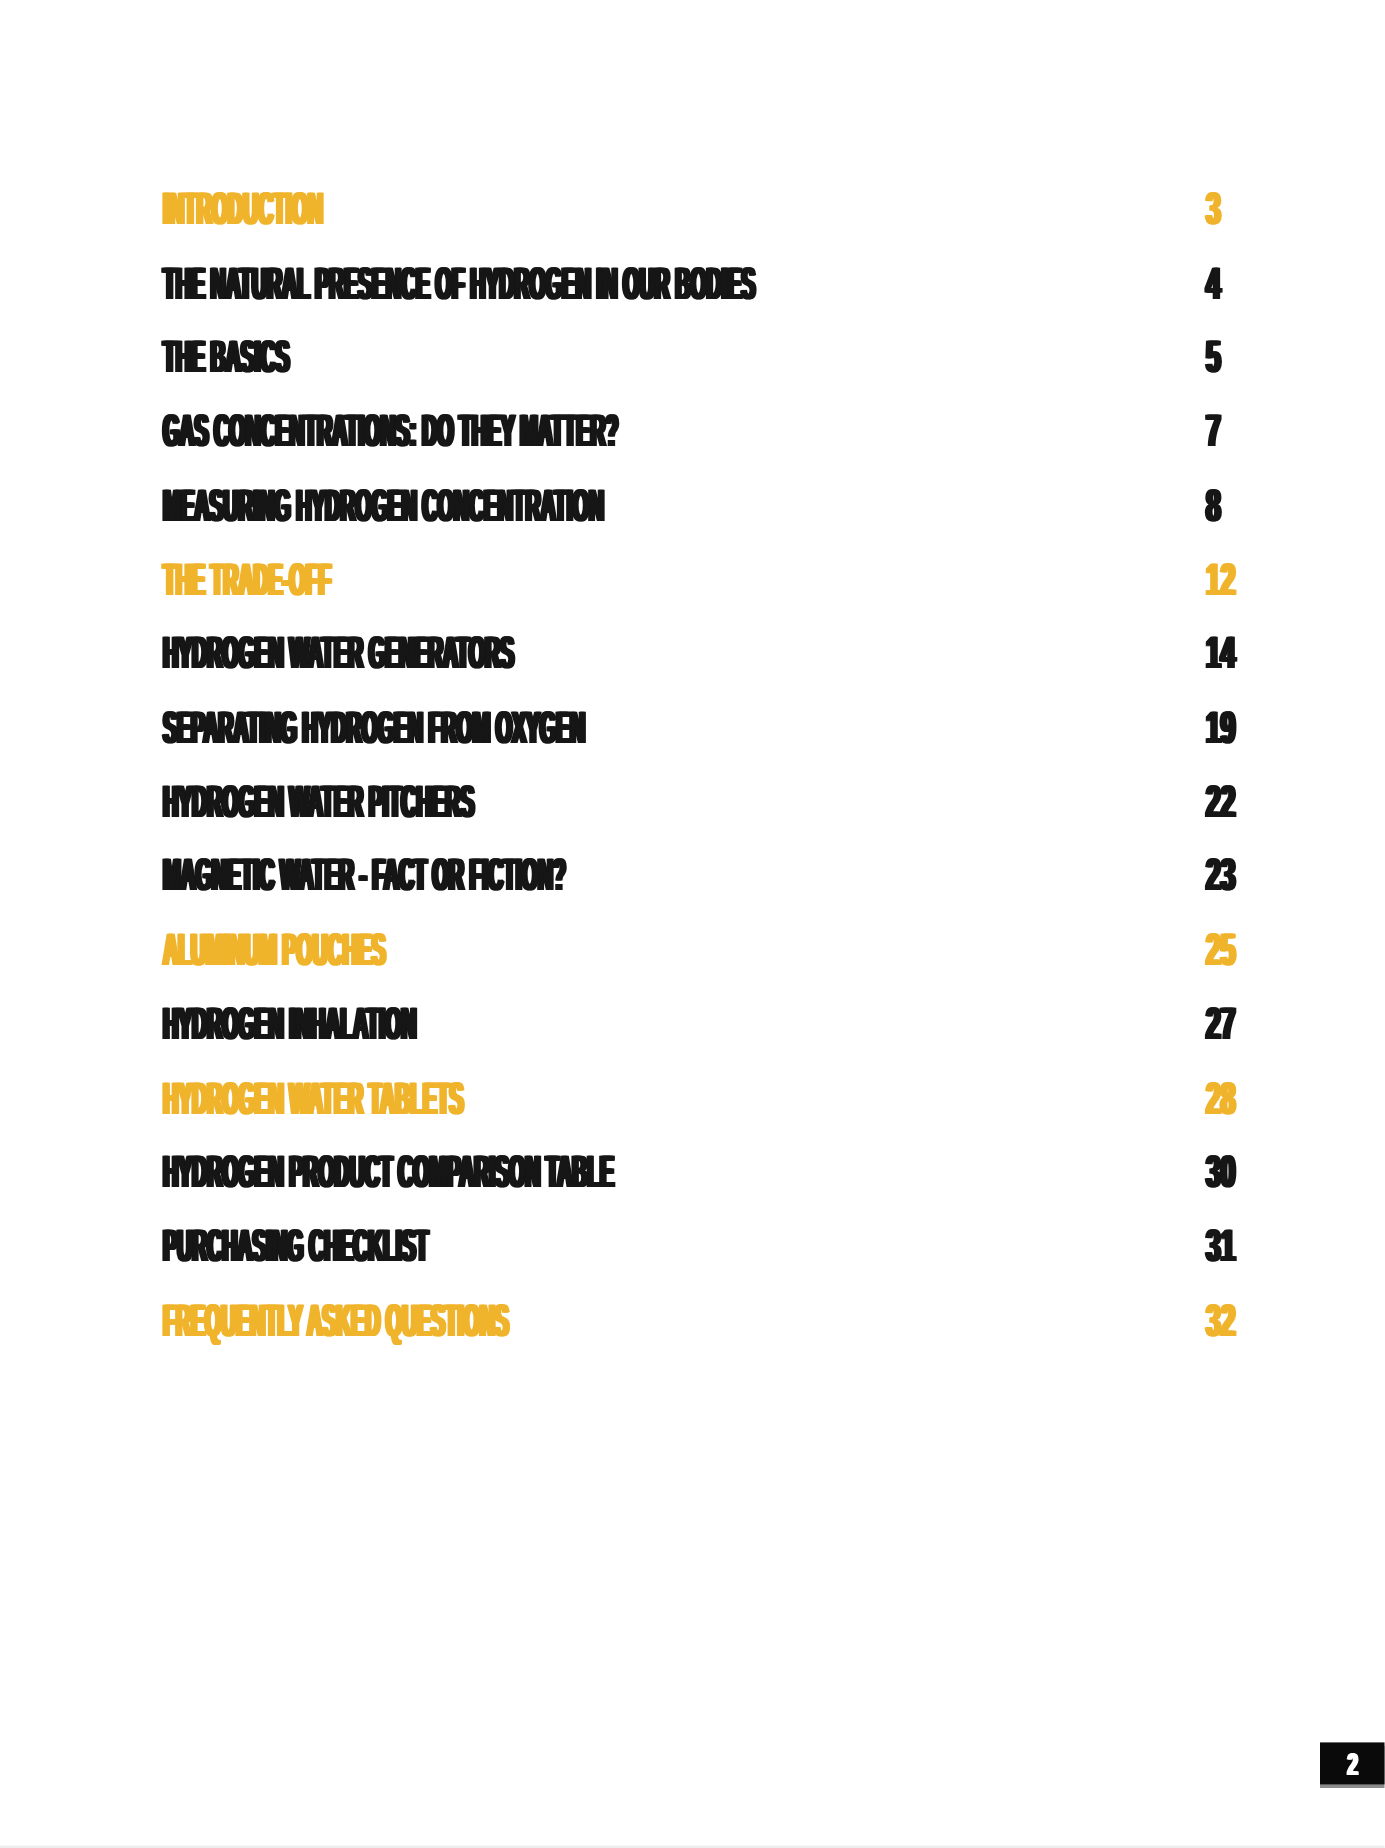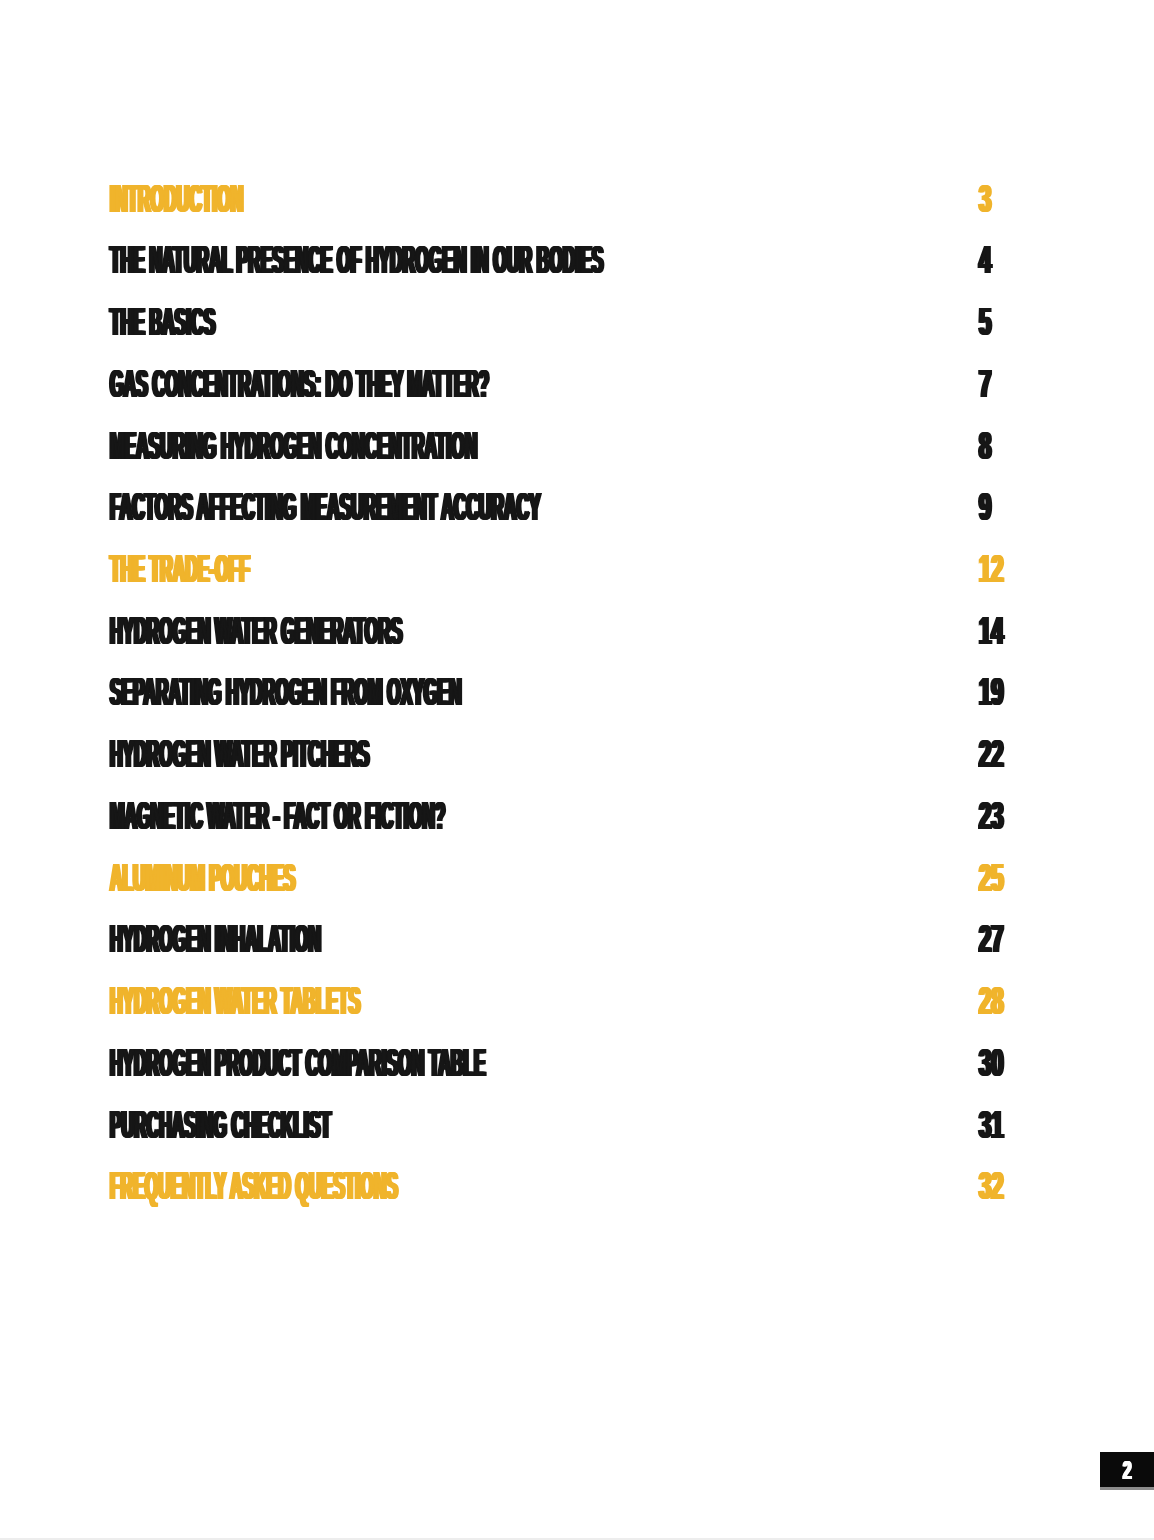--- a/index.html
+++ b/index.html
@@ -18,21 +18,22 @@
   .toc {
     position: absolute;
     left: 110px;
     top: 156px;
     width: 980px;
   }
   .toc-row {
     position: relative;
     height: 61.73px;
     display: flex;
-    align-items: flex-end;
+    align-items: flex-start;
+    margin-left: 26px;
   }
   
   .toc-title {
     font-weight: 700;
     font-size: 38px;
     line-height: 1;
     white-space: nowrap;
     color: var(--ink, #161616);
     transform: scaleX(0.457);
     transform-origin: 0 50%;
@@ -105,24 +106,20 @@
     <span class="toc-page">5</span>
   </div>
       <div class="toc-row">
     <span class="toc-title">GAS CONCENTRATIONS: DO THEY MATTER?</span>
     <span class="toc-page">7</span>
   </div>
       <div class="toc-row">
     <span class="toc-title">MEASURING HYDROGEN CONCENTRATION</span>
     <span class="toc-page">8</span>
   </div>
-      <div class="toc-row">
-    <span class="toc-title">FACTORS AFFECTING MEASUREMENT ACCURACY</span>
-    <span class="toc-page">9</span>
-  </div>
       <div class="toc-row accent">
     <span class="toc-title">THE TRADE-OFF</span>
     <span class="toc-page">12</span>
   </div>
       <div class="toc-row">
     <span class="toc-title">HYDROGEN WATER GENERATORS</span>
     <span class="toc-page">14</span>
   </div>
       <div class="toc-row">
     <span class="toc-title">SEPARATING HYDROGEN FROM OXYGEN</span>

